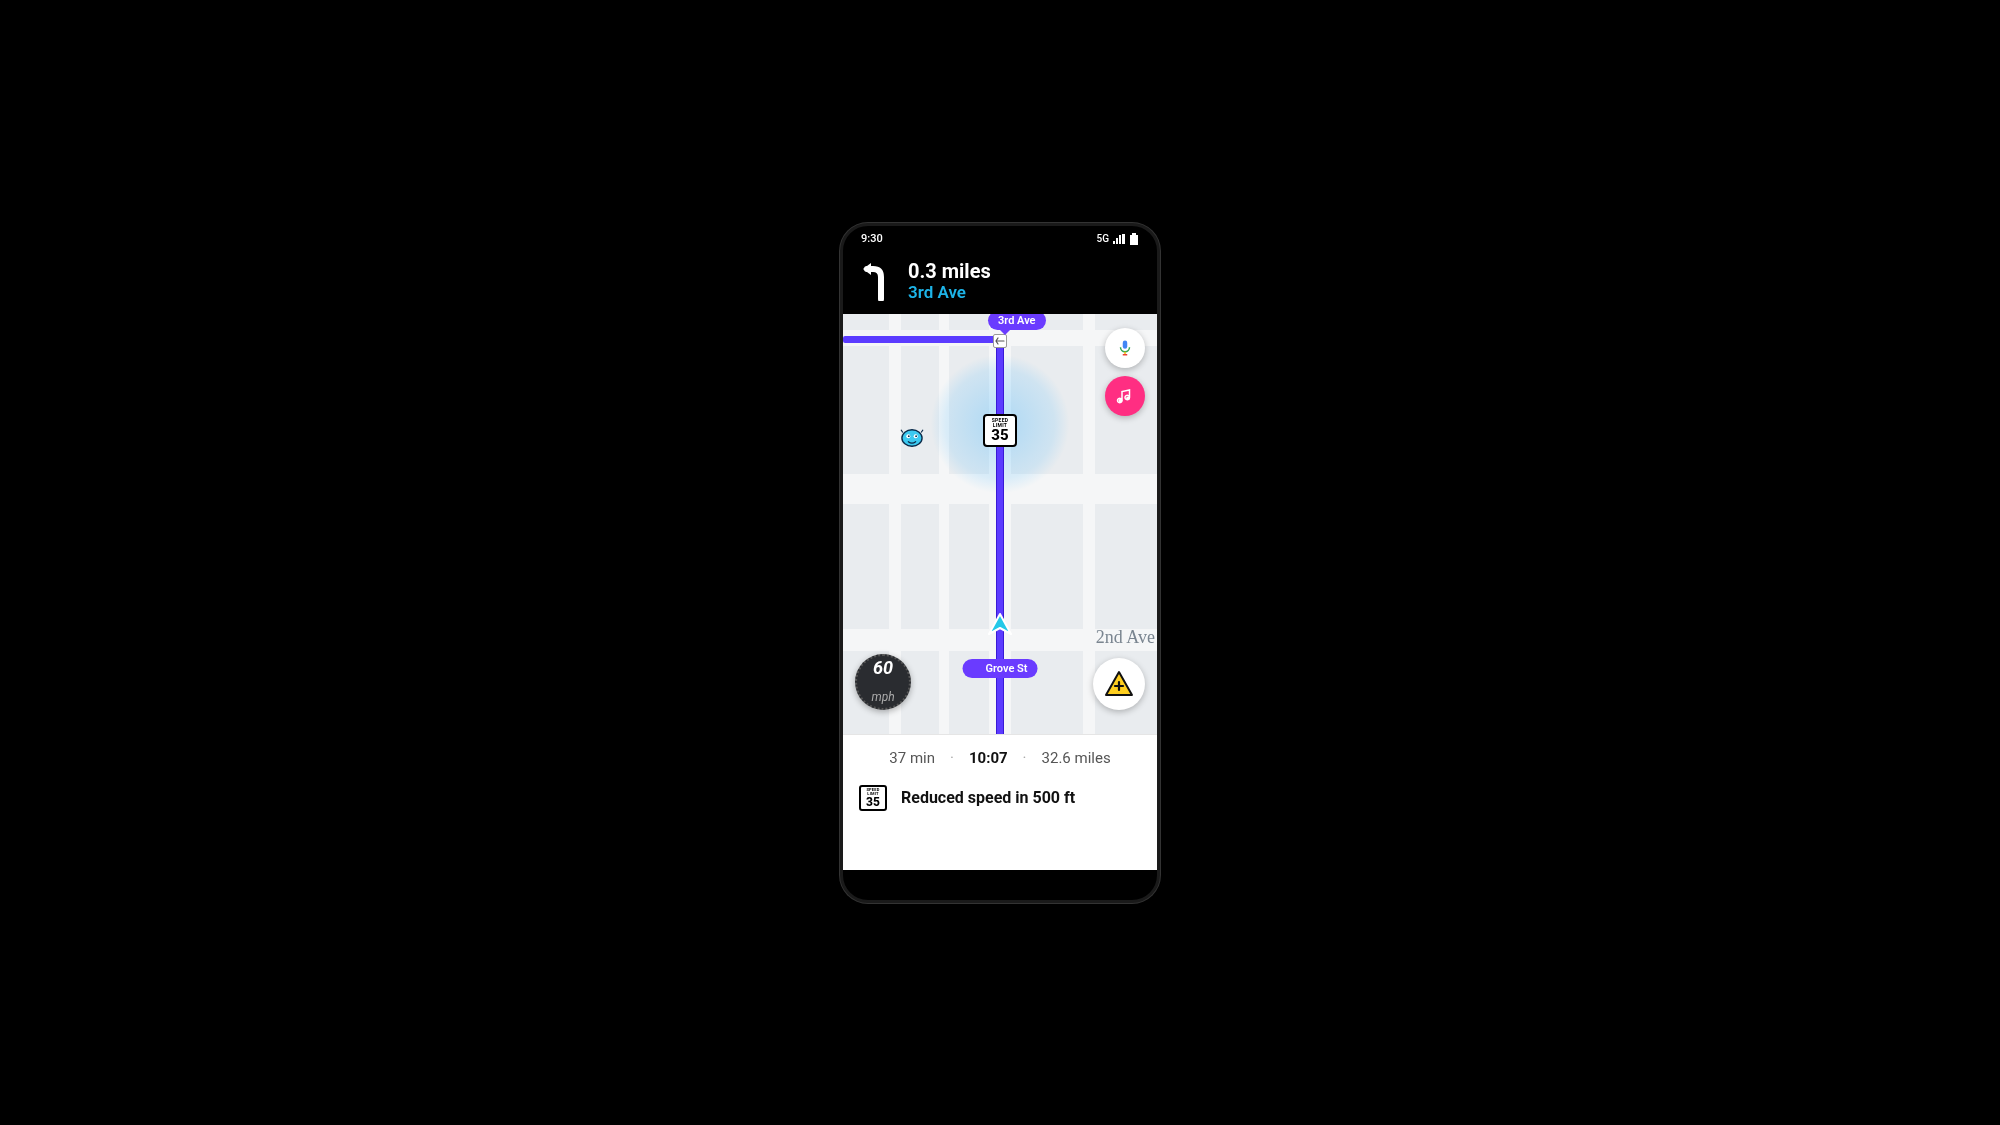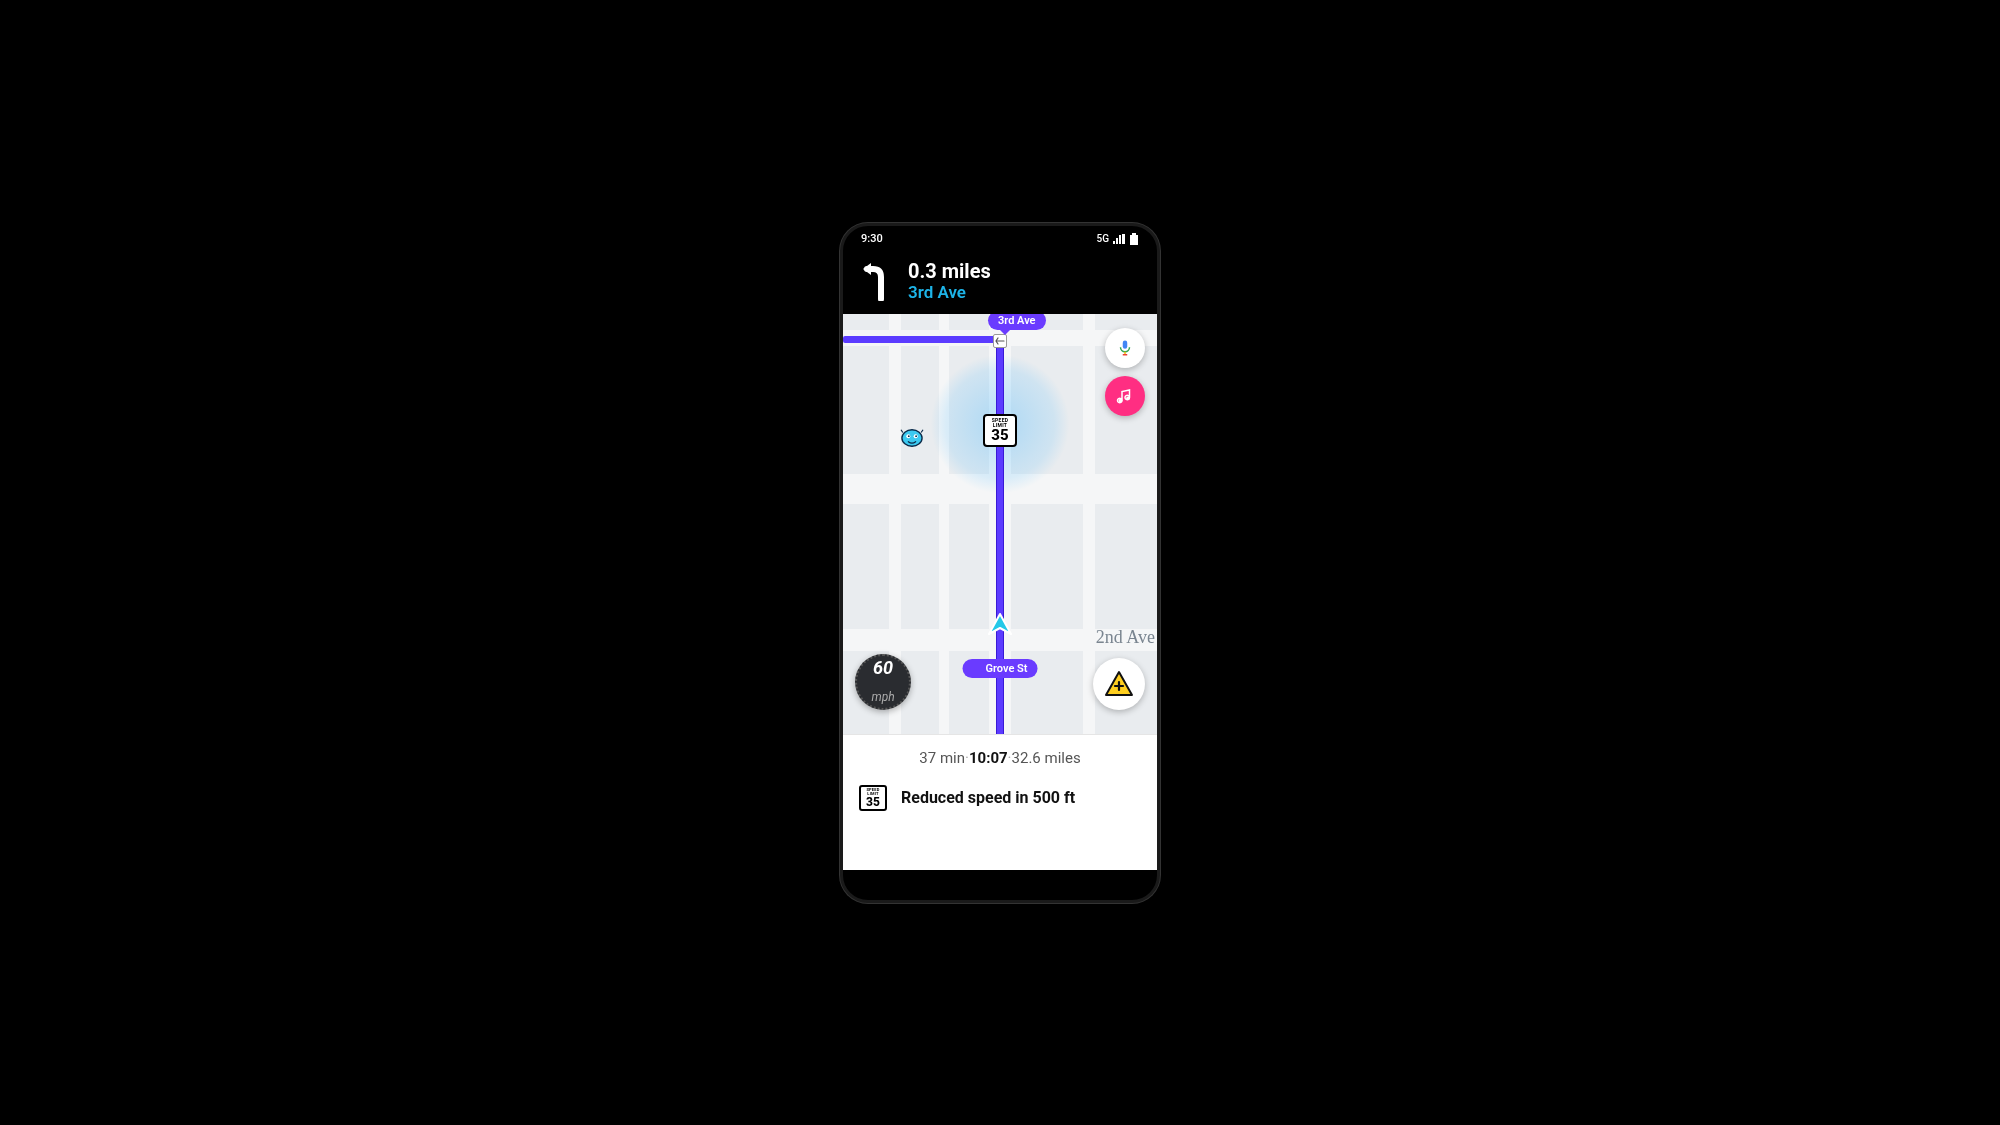--- a/index.html
+++ b/index.html
@@ -113,21 +113,21 @@
     font-style: italic;
   }
   .speedo .spd { font-size:18px; font-weight:700; line-height:1; }
   .speedo .unit { font-size:12px; color:#aaa;margin-top:13px; }
   .bottom {
     background:#fff; border-top:1px solid #e5e5e5;
     height: 136px;
     display:flex; flex-direction:column;
   }
   .eta-row {
-    display:flex; justify-content:center; align-items:center; gap:0;
+    display:flex; justify-content:center; align-items:center; gap:15px;
     padding:14px 12px 10px; color:#555; font-size:15px;
   }
   .eta-row .arr { color:#111; font-weight:700; }
   .eta-row .dot { color:#aaa; }
   .alert-row {
     display:flex; align-items:center; gap:14px; padding:8px 16px 12px;
   }
   .mini-sign {
     width:28px; background:#fff; border:2px solid #000; border-radius:3px;
     text-align:center; padding:1px 0;

